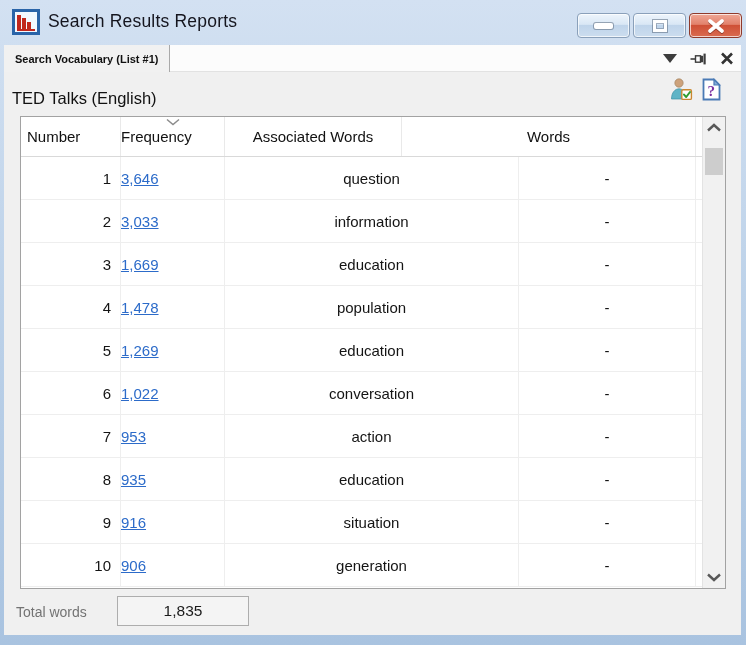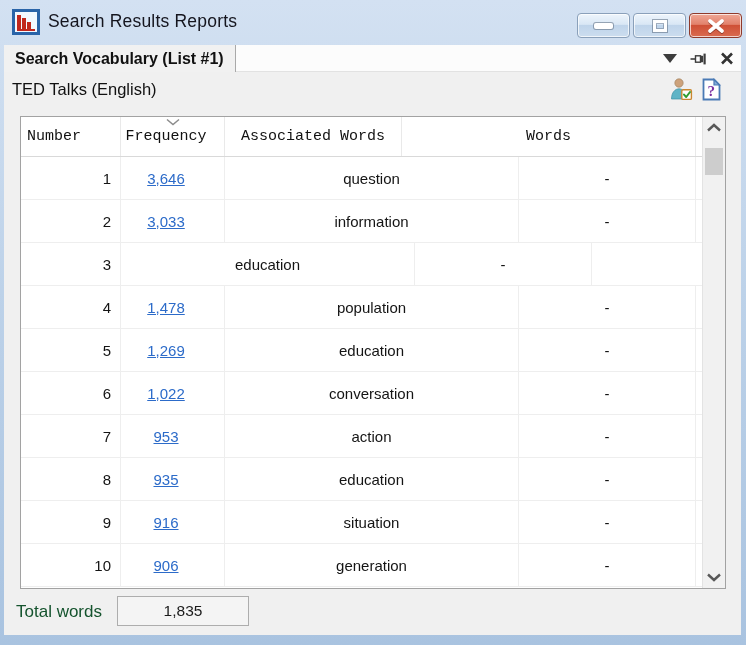--- a/index.html
+++ b/index.html
@@ -40,57 +40,57 @@
     background:#f0f0f0;
   }
   
   .tab-bar{
     position:absolute;top:0;left:0;right:0;height:27px;background:#fcfcfc;
     border-bottom:1px solid #e2e2e2;box-sizing:border-box;
   }
   .tab{
     display:inline-flex;align-items:center;height:27px;padding:0 11px;
     background:#f1f1f1;border-right:1px solid #a9a9a9;box-sizing:border-box;
-    font-size:16px;font-weight:bold;color:#111;
+    font-size:11px;font-weight:bold;color:#111;
   }
   .tabbar-icons{position:absolute;right:7px;top:0;height:27px;display:flex;align-items:center;gap:13px;}
   .tri-down{width:0;height:0;border-left:7px solid transparent;border-right:7px solid transparent;border-top:9px solid #3d3d3d;}
   
   .toolbar{position:absolute;top:27px;left:0;right:0;height:35px;background:#f0f0f0;}
-  .corpus{position:absolute;left:8px;top:0;height:35px;display:flex;align-items:center;
+  .corpus{position:absolute;left:8px;top:9px;height:35px;display:flex;align-items:center;
     font-size:16.5px;color:#111;}
   .toolbar-icons{position:absolute;right:20px;top:5px;display:flex;gap:9px;align-items:center;}
   
   .table-wrap{
     position:absolute;left:16px;top:71px;width:706px;height:473px;
     background:#fff;border:1px solid #a2a2a2;box-sizing:border-box;overflow:hidden;
   }
   .thead{display:flex;height:40px;border-bottom:1px solid #d9d9d9;box-sizing:border-box;position:relative;}
   .th{display:flex;align-items:center;justify-content:center;font-size:15px;color:#111;
-    border-right:1px solid #e9e9e9;box-sizing:border-box;position:relative;font-family:Liberation Mono, monospace;}
+    border-right:1px solid #e9e9e9;box-sizing:border-box;position:relative;}
   .th.c-num{justify-content:flex-start;padding-left:6px;}
   .sort-chevron{position:absolute;top:1px;left:50%;transform:translateX(-50%);line-height:0;}
   .tr{display:flex;height:43px;border-bottom:1px solid #eeeeee;box-sizing:border-box;}
   .td{display:flex;align-items:center;font-size:15px;color:#141414;
     border-right:1px solid #eeeeee;box-sizing:border-box;}
   .c-num{width:100px;justify-content:flex-end;padding-right:9px;}
-  .c-freq{width:104px;justify-content:center;padding-right:13px;}
+  .c-freq{width:104px;justify-content:flex-start;padding-right:13px;}
   .c-word{width:294px;justify-content:center;}
   .c-assoc{width:177px;justify-content:center;}
   .freq-link{color:var(--link,#2c6bc9);text-decoration:underline;cursor:pointer;}
   
   .vscroll{position:absolute;top:0;right:0;bottom:0;width:23px;background:#f1f1f1;
     border-left:1px solid #e3e3e3;box-sizing:border-box;}
   .scroll-up{position:absolute;top:6px;left:50%;transform:translateX(-50%);line-height:0;cursor:pointer;}
   .scroll-down{position:absolute;bottom:6px;left:50%;transform:translateX(-50%);line-height:0;cursor:pointer;}
   .scroll-thumb{position:absolute;top:31px;left:2px;right:2px;height:27px;background:#cdcdcd;cursor:pointer;}
   
   .bottom-bar{position:absolute;left:0;right:0;top:544px;height:45px;background:#f0f0f0;}
   .total-label{position:absolute;left:12px;top:0;height:45px;display:flex;align-items:center;
-    font-size:17px;color:#14532d;}
+    font-size:14px;color:#737373;}
   .total-box{
     position:absolute;left:113px;top:7px;width:132px;height:30px;
     border:1px solid #adadad;background:#f4f4f4;box-sizing:border-box;
     display:flex;align-items:center;justify-content:center;font-size:15.5px;color:#1a1a1a;
   }
   .icon-btn{cursor:pointer;display:flex;align-items:center;justify-content:center;}
 </style>
 </head>
 <body>
 
@@ -204,20 +204,23 @@
     <div class="td c-num">2</div>
     <div class="td c-freq">
       <a class="freq-link" href="#">3,033</a>
     </div>
     <div class="td c-word">information</div>
     <div class="td c-assoc">-</div>
   </div>
 
   <div class="tr">
     <div class="td c-num">3</div>
+    <div class="td c-freq">
+      <a class="freq-link" href="#">1,669</a>
+    </div>
     <div class="td c-word">education</div>
     <div class="td c-assoc">-</div>
   </div>
 
   <div class="tr">
     <div class="td c-num">4</div>
     <div class="td c-freq">
       <a class="freq-link" href="#">1,478</a>
     </div>
     <div class="td c-word">population</div>

